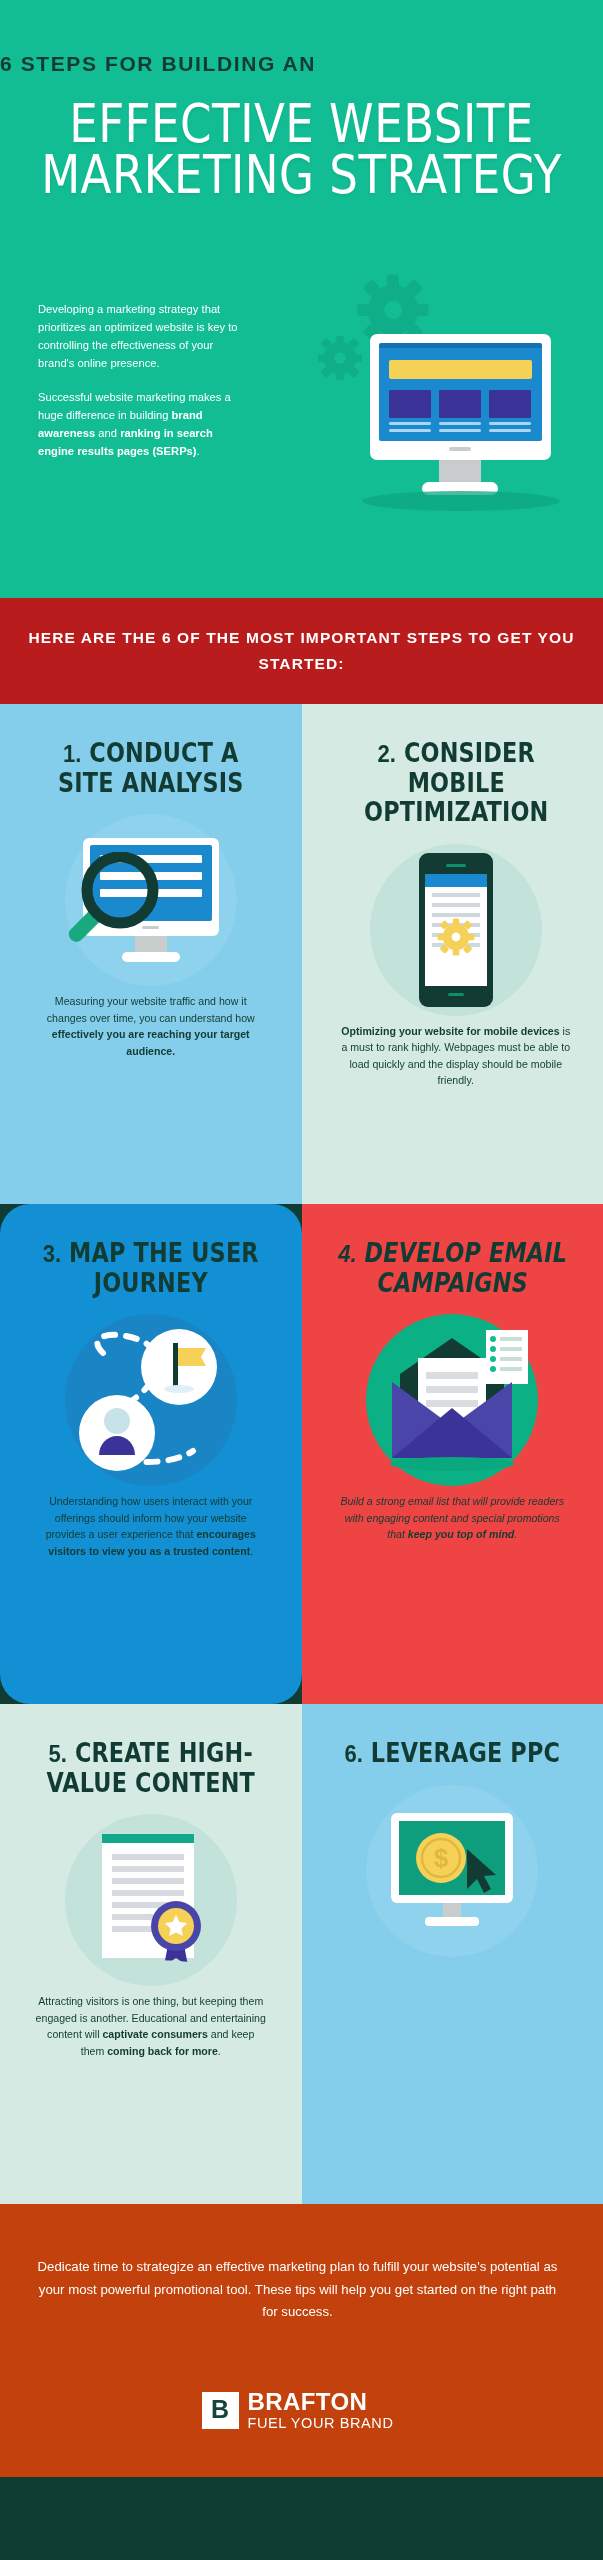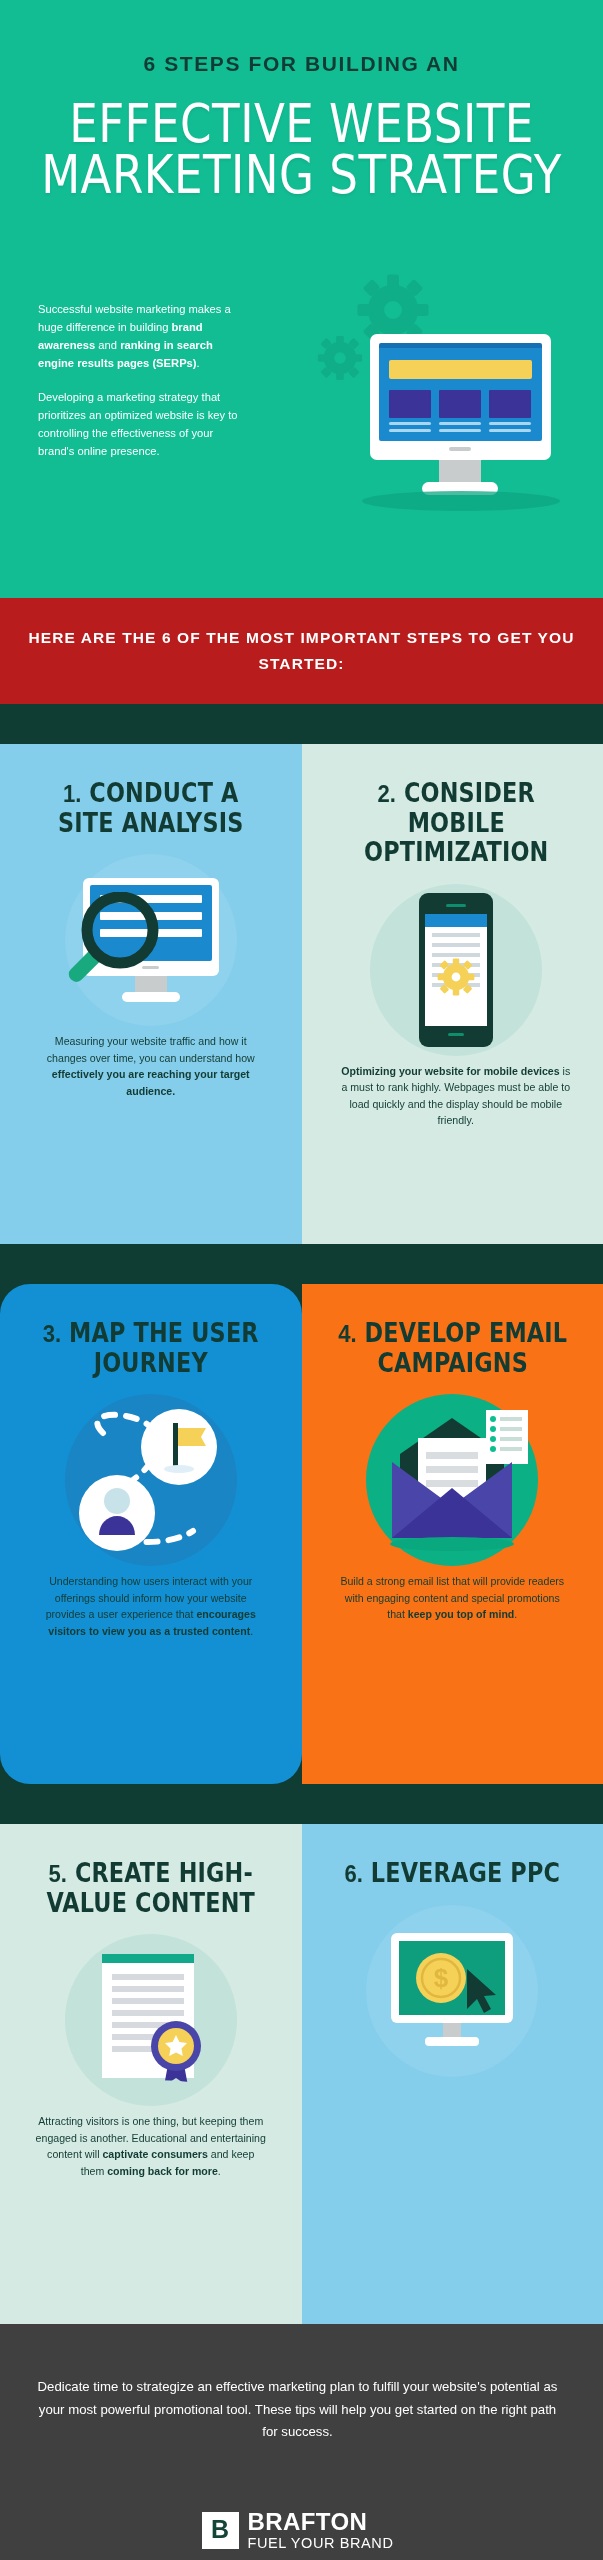--- a/index.html
+++ b/index.html
@@ -7,21 +7,21 @@
   body {
     width:603px; height:2560px;
     font-family:"Liberation Sans", sans-serif;
     background:#0f3d34; overflow:hidden;
   }
   .page { position:relative; width:603px; height:2560px; }
 
   
   .hero { position:relative; background:#12bd94; height:598px; overflow:hidden; }
   .hero-kicker {
-    text-align:center; color:#123c33; font-weight:bold;
+    text-align:left; color:#123c33; font-weight:bold;
     font-size:21px; letter-spacing:1.6px; padding-top:52px;
   }
   .hero-title {
     text-align:center; color:#ffffff;
     font-family:"Liberation Sans Narrow","DejaVu Sans Condensed","Liberation Sans",sans-serif;
     font-size:54px; line-height:0.95; letter-spacing:0.5px;
     margin-top:22px; transform:scaleX(0.93); transform-origin:center;
     text-shadow:0 2px 3px rgba(0,0,0,.08);
   }
   .hero-title .l2 { display:block; }
@@ -57,36 +57,36 @@
 
   
   .banner { background:#b91c1c; height:106px; display:flex; align-items:center;
     justify-content:center; }
   .banner h2 { color:#ffffff; font-size:15.5px; font-weight:bold; letter-spacing:1.1px;
     text-align:center; line-height:1.65; }
 
   
   .grid { display:grid; grid-template-columns:1fr 1fr; }
   .cell { position:relative; height:500px; padding:34px 26px 0 26px;
-    display:flex; flex-direction:column; align-items:center;margin-top:40px; }
+    display:flex; flex-direction:column; align-items:center; }
   .cell h3 {
     font-family:"Liberation Sans Narrow","DejaVu Sans Condensed","Liberation Sans",sans-serif;
     font-size:27px; line-height:1.1; text-align:center; letter-spacing:0.2px;
     transform:scaleX(0.92); transform-origin:center;
   }
   .cell h3 .num { font-family:"Liberation Sans", sans-serif;
     font-weight:bold; font-size:24px; letter-spacing:0; }
   .art { height:186px; width:100%; position:relative; margin-top:10px; }
   .cell p { font-size:10.6px; line-height:1.55; text-align:center; max-width:232px; }
   .cell p b { font-weight:bold; }
 
   .c1 { background:#84cdeb; } .c1 h3,.c1 p { color:#123c33; }
   .c2 { background:#d4eae3;padding-left:33px; } .c2 h3,.c2 p { color:#123c33; }
   .c3 { background:#1390d4;border-radius:30px; } .c3 h3,.c3 p { color:#123c33; }
-  .c4 { background:#f97316; } .c4 h3,.c4 p { color:#123c33; }
+  .c4 { background:#ef4444;font-style:italic; } .c4 h3,.c4 p { color:#123c33; }
   .c5 { background:#d4eae3; } .c5 h3,.c5 p { color:#123c33; }
   .c6 { background:#84cdeb; } .c6 h3,.c6 p { color:#123c33; }
 
   .disc { position:absolute; left:50%; top:50%; transform:translate(-50%,-50%);
     width:172px; height:172px; border-radius:50%; }
   .c1 .disc { background:#8ed2ee; }
   .c2 .disc { background:#c2e2da; }
   .c3 .disc { background:#1a85c4; }
   .c4 .disc { background:#0bb085; }
   .c5 .disc { background:#c2e2da; }
@@ -109,21 +109,21 @@
   .phone-scr { background:#ffffff; height:112px; position:relative; overflow:hidden; }
   .phone-top { height:13px; background:#1b89ce; }
   .pl { height:4px; background:#cfd8dc; margin:6px 7px; }
   .phone-gear { position:absolute; left:50%; top:58%; transform:translate(-50%,-50%); }
   .phone-home { width:16px; height:3px; background:#0f8e6d; border-radius:2px;
     margin:7px auto 0; }
   .phone-ear { width:20px; height:3px; background:#0f8e6d; border-radius:2px;
     margin:0 auto 7px; }
 
   
-  .footer { background:#404040; padding:52px 40px 46px 32px; }
+  .footer { background:#c2410c; padding:52px 40px 46px 32px; }
   .footer p { color:#ffffff; font-size:13.2px; line-height:1.72; text-align:center; }
   .logo { display:flex; align-items:center; justify-content:center; gap:9px; margin-top:66px; }
   .logo-mark { width:37px; height:37px; background:#ffffff; position:relative; }
   .logo-mark span { position:absolute; left:50%; top:50%; transform:translate(-50%,-52%);
     color:#154438; font-weight:bold; font-size:25px; font-family:"Liberation Sans",sans-serif; }
   .logo-text { line-height:1; }
   .logo-text .b1 { display:block; color:#ffffff; font-weight:bold; font-size:24px;
     letter-spacing:0.4px; }
   .logo-text .b2 { display:block; color:#ffffff; font-size:14.5px; letter-spacing:0.6px;
     margin-top:2px; }
@@ -136,22 +136,22 @@
   <section class="hero">
 
     <div class="hero-kicker">6 STEPS FOR BUILDING AN</div>
 
     <div class="hero-title">
       <span>EFFECTIVE WEBSITE</span>
       <span class="l2">MARKETING STRATEGY</span>
     </div>
 
     <div class="hero-body">
+      <p>Developing a marketing strategy that prioritizes an optimized website is key to controlling the effectiveness of your brand's online presence.</p>
       <p><span>Successful website marketing makes a huge difference in building </span><b>brand awareness</b><span> and </span><b>ranking in search engine results pages (SERPs)</b><span>.</span></p>
-      <p>Developing a marketing strategy that prioritizes an optimized website is key to controlling the effectiveness of your brand's online presence.</p>
     </div>
 
     <span class="gear gear-a">
       <svg width="74" height="74" viewBox="0 0 100 100">
           <g fill="currentColor">
             <path d="M50 8l7 4h-14zM50 92l7-4h-14zM8 50l4-7v14zM92 50l-4-7v14zM20 20l8 0-4 8zM80 20l0 8-8-4zM20 80l0-8 8 4zM80 80l-8 0 4-8z"></path>
             <circle cx="50" cy="50" r="34"></circle>
           </g>
           <circle cx="50" cy="50" r="12" fill="#12bd94"></circle>
           <g fill="currentColor">

